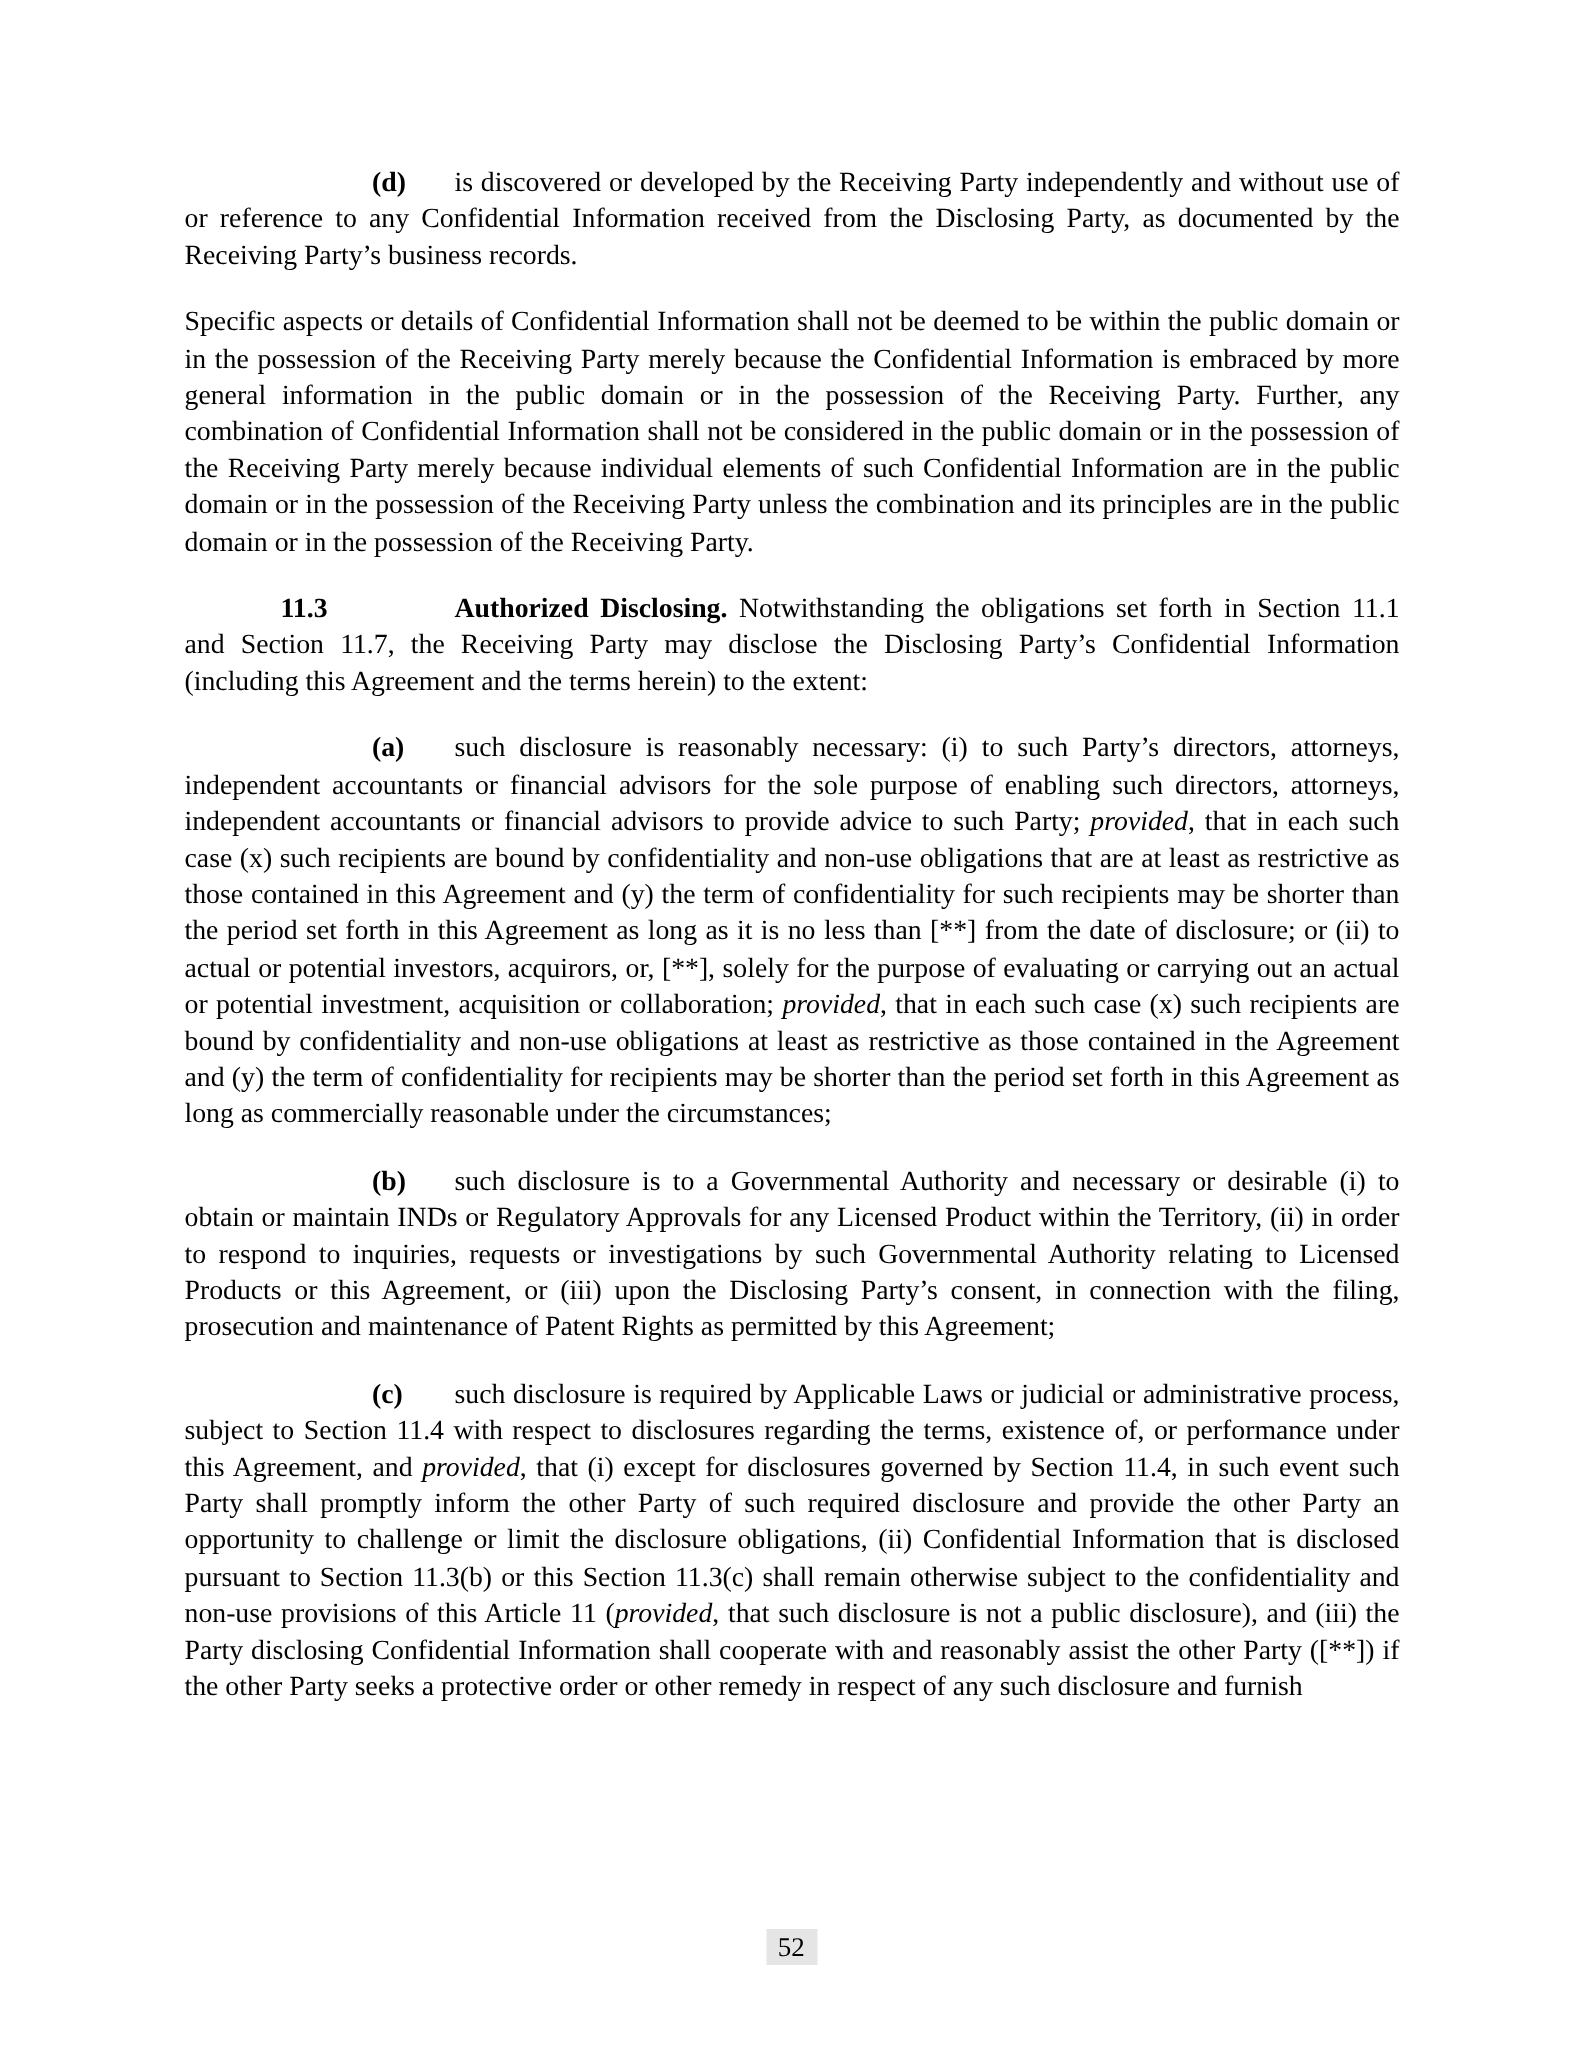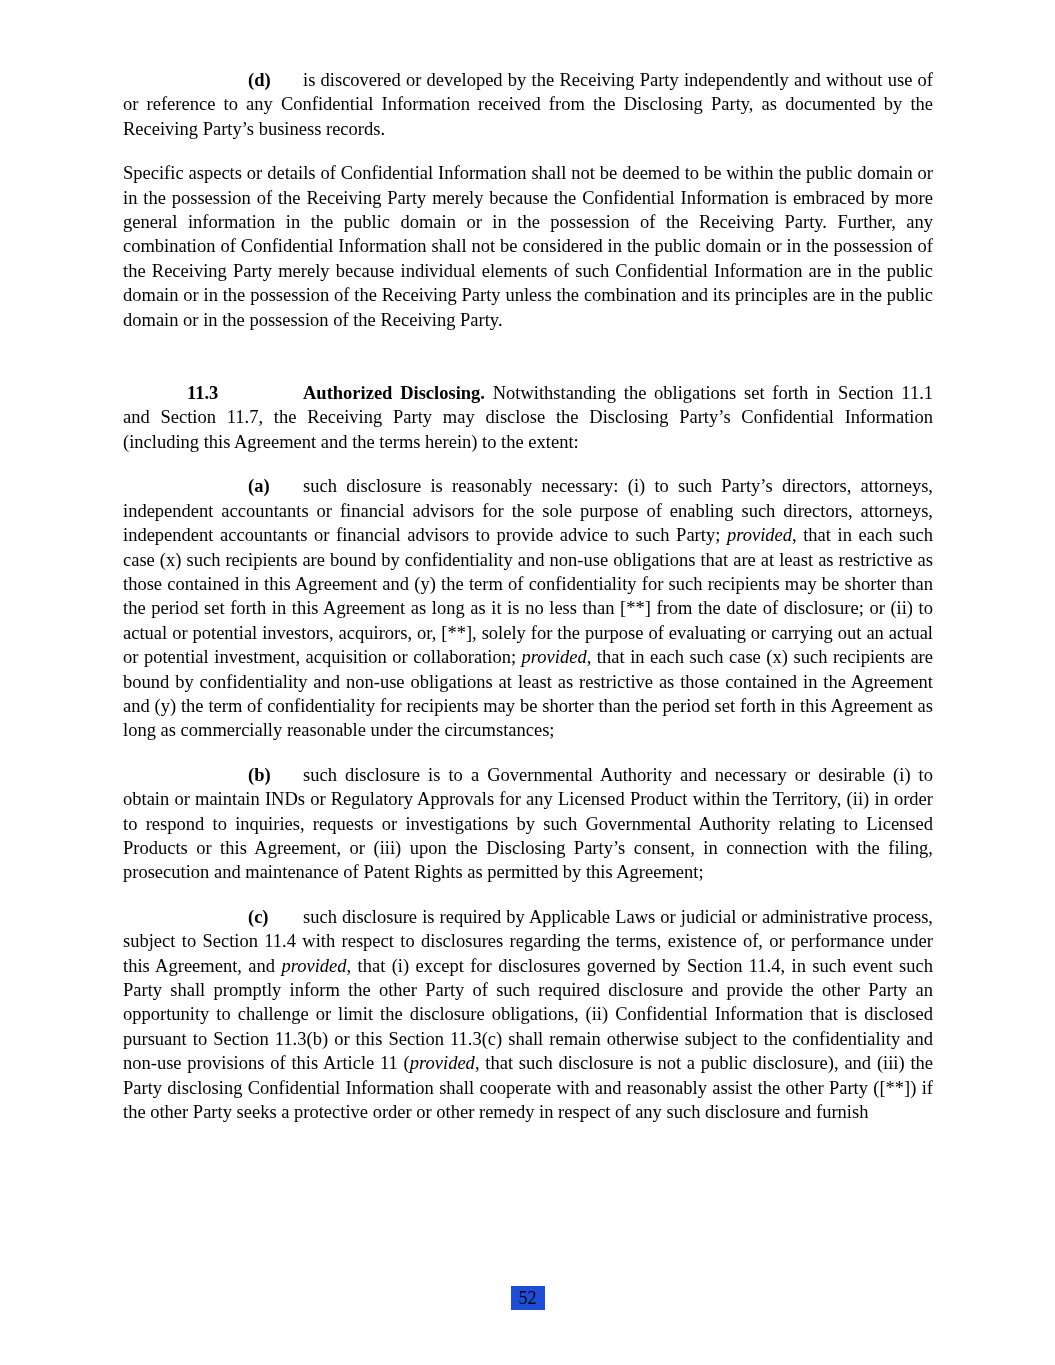--- a/index.html
+++ b/index.html
@@ -9,54 +9,53 @@
     height: 1365px;
     background: #ffffff;
     color: #000000;
     font-family: "Liberation Serif", serif;
     position: relative;
     overflow: hidden;
   }
   .page {
     width: 100%;
     height: 100%;
-    padding: 68px 122px 0 123px;
+    padding: 110px 122px 0 123px;
   }
   p.para {
     margin: 0 0 20px 0;
     font-size: 18.5px;
     line-height: 24.4px;
     text-align: justify;
   }
   p.clause  { text-indent: 125px; }
   p.section { text-indent: 64px; }
   .bold   { font-weight: bold; }
   .italic { font-style: italic; }
   .label {
     display: inline-block;
     width: 55px;
     text-indent: 0;
   }
   .secnum {
     display: inline-block;
     width: 116px;
     text-indent: 0;
-    margin-top: 29px;
   }
   .footer {
     position: absolute;
     left: 0;
     bottom: 55px;
     width: 100%;
     text-align: center;
     font-size: 18px;
     line-height: 24px;
   }
   .pagenum {
-    background: #1d4ed8;
+    background: #e5e5e5;
     padding: 2px 8px;
   }
 </style>
 </head>
 <body>
 
 <div class="page">
 
   <p class="para clause"><span class="label bold">(d)</span><span>is discovered or developed by the Receiving Party independently and without use of or reference to any Confidential Information received from the Disclosing Party, as documented by the Receiving Party’s business records.</span></p>
 

